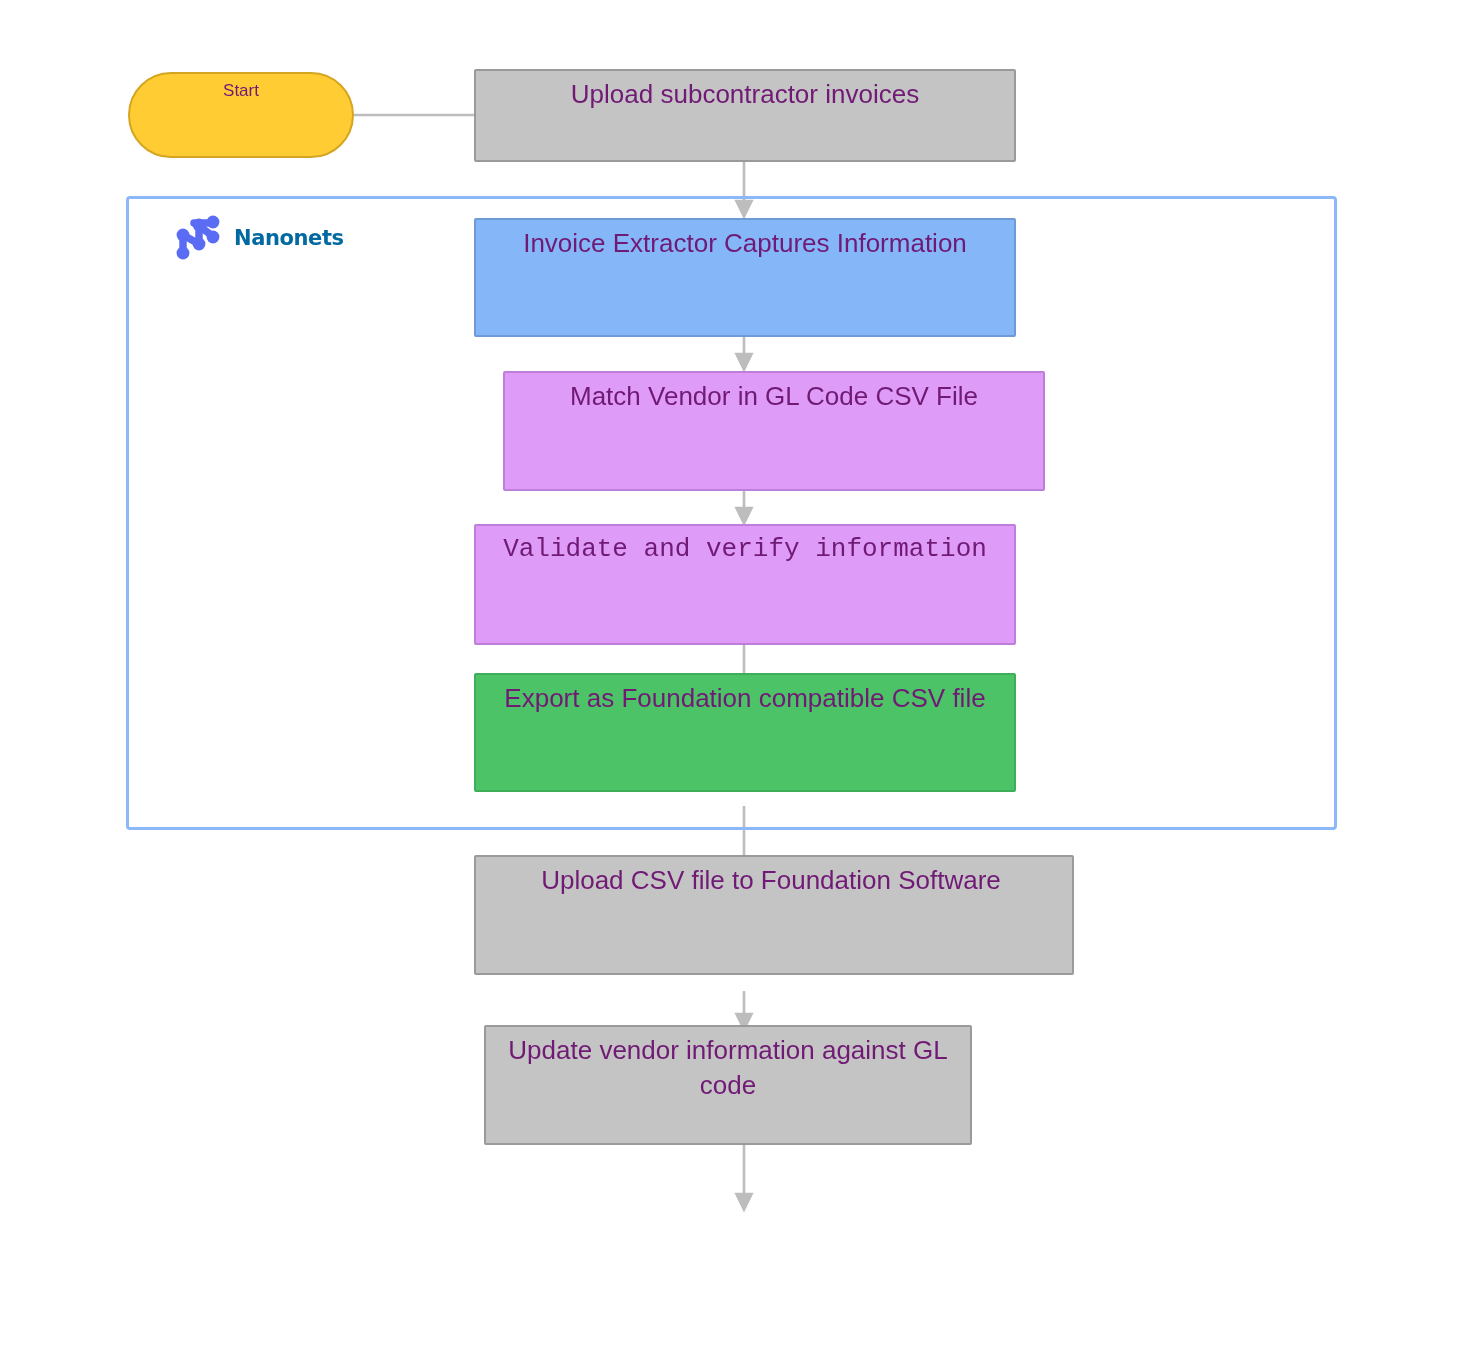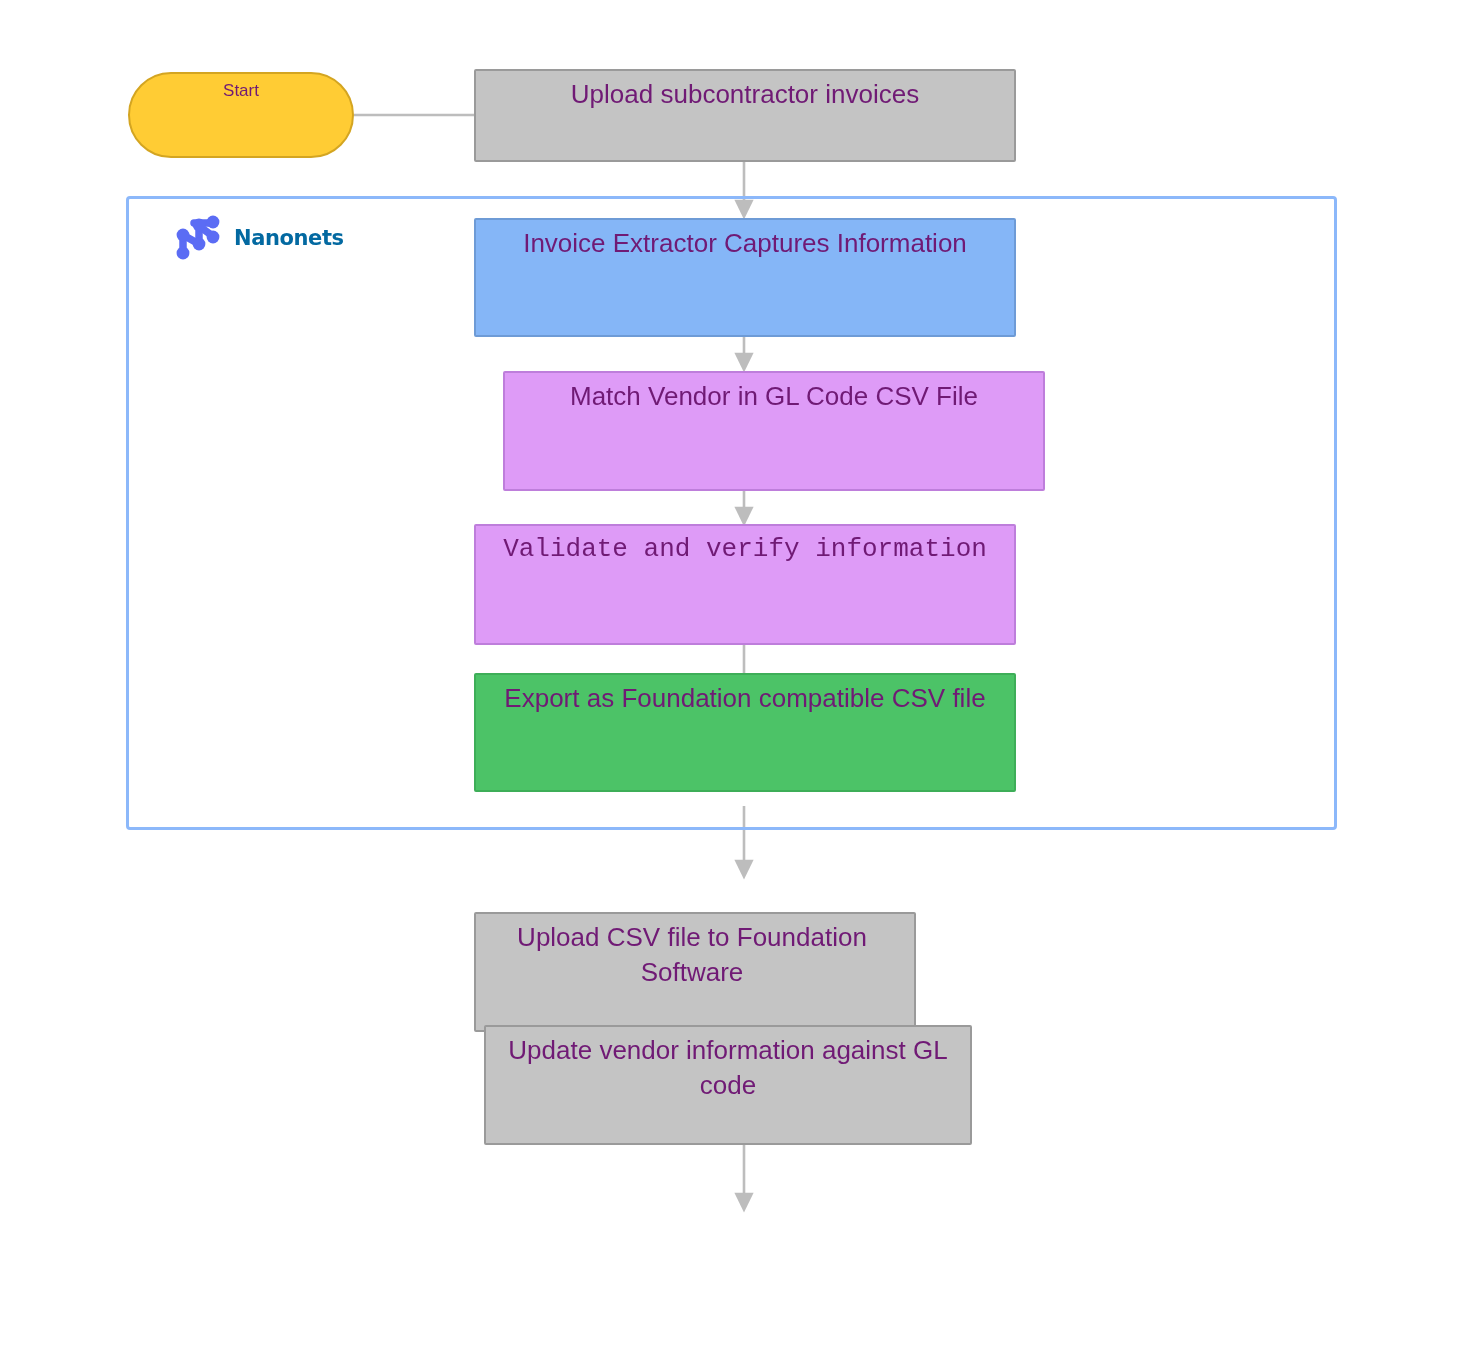--- a/index.html
+++ b/index.html
@@ -155,21 +155,21 @@
   </div>
 
   <div class="node node-rect fill-purple" style="left:474px; top:524px; width:542px; height:121px;font-family:Liberation Mono, monospace;">
     <span class="node-label">Validate and verify information</span>
   </div>
 
   <div class="node node-rect fill-green" style="left:474px; top:673px; width:542px; height:119px;">
     <span class="node-label">Export as Foundation compatible CSV file</span>
   </div>
 
-  <div class="node node-rect fill-gray" style="left:474px; top:912px; width:442px; height:120px;padding-left:8px;">
+  <div class="node node-rect fill-gray" style="left:474px; top:855px; width:600px; height:120px;padding-left:8px;">
     <span class="node-label">Upload CSV file to Foundation Software</span>
   </div>
 
   <div class="node node-rect fill-gray" style="left:464px; top:1025px; width:488px; height:120px;margin-left:20px;">
     <span class="node-label">Update vendor information against GL code</span>
   </div>
 
 
 </div>
 

